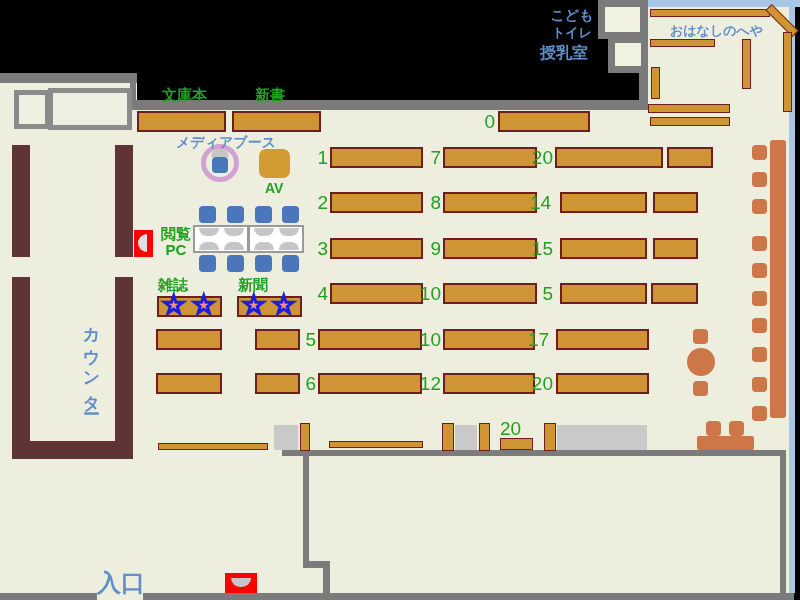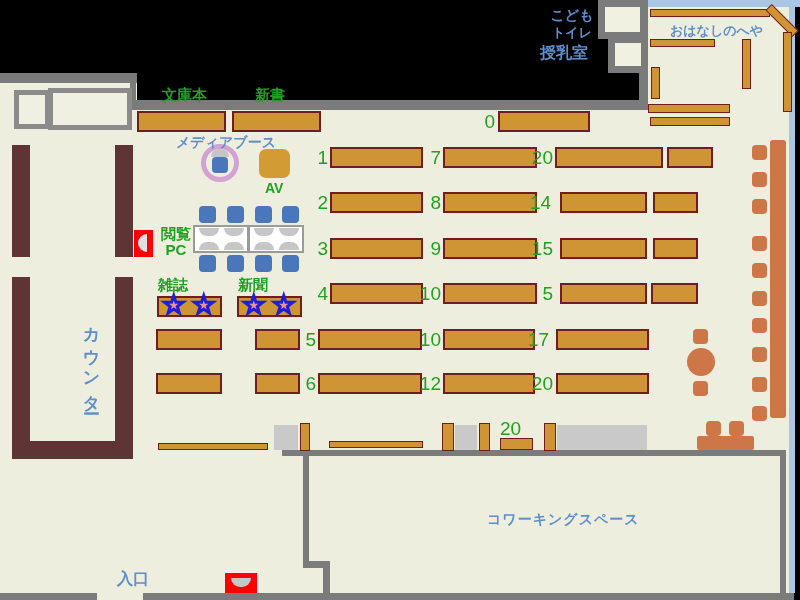--- a/index.html
+++ b/index.html
@@ -202,20 +202,19 @@
   <div class="abs num" style="left:528px;top:147px;width:25px;text-align:right;">20</div>
   <div class="abs num" style="left:528px;top:192px;width:25px;text-align:center;">14</div>
   <div class="abs num" style="left:528px;top:238px;width:25px;text-align:right;">15</div>
   <div class="abs num" style="left:528px;top:283px;width:25px;text-align:right;">5</div>
   <div class="abs num" style="left:528px;top:329px;width:25px;text-align:left;">17</div>
   <div class="abs num" style="left:528px;top:373px;width:25px;text-align:right;">20</div>
   <div class="abs num" style="left:500px;top:418px;width:30px;">20</div>
 
   <div class="abs blabel" style="left:176px;top:135px;">メディアブース</div>
   <div class="abs vtext" style="left:80px;top:315px;">カウンター</div>
-  <div class="abs blabel" style="left:97px;top:570px;font-size:16px;margin-left:20px;">入口</div>
-  <div class="abs blabel" style="left:487px;top:512px;letter-spacing:1px;">コワーキングスペース</div>
+  <div class="abs blabel" style="left:97px;top:570px;font-size:24px;">入口</div>
   <div class="abs blabel" style="left:542px;top:8px;width:60px;text-align:center;font-size:14px;">こども</div>
   <div class="abs blabel" style="left:542px;top:26px;width:60px;text-align:center;font-size:13px;">トイレ</div>
   <div class="abs blabel" style="left:540px;top:44px;width:64px;text-align:left;font-size:16px;">授乳室</div>
   <div class="abs blabel" style="left:670px;top:24px;font-size:13px;">おはなしのへや</div>
 
 </div>
 
 </body></html>

